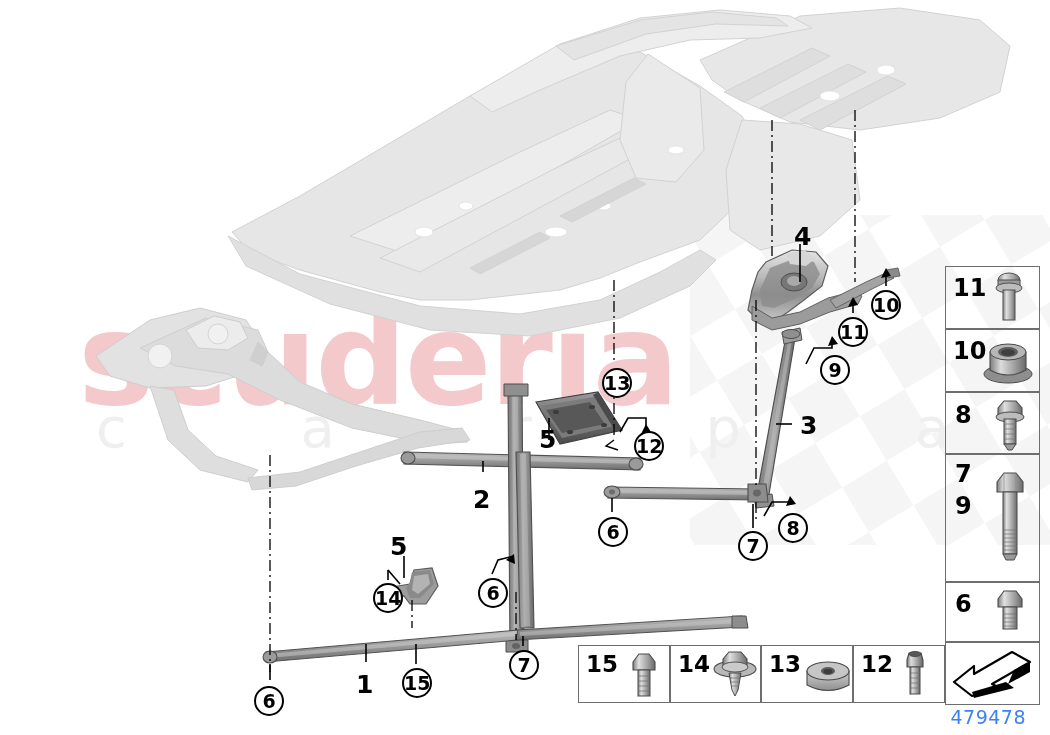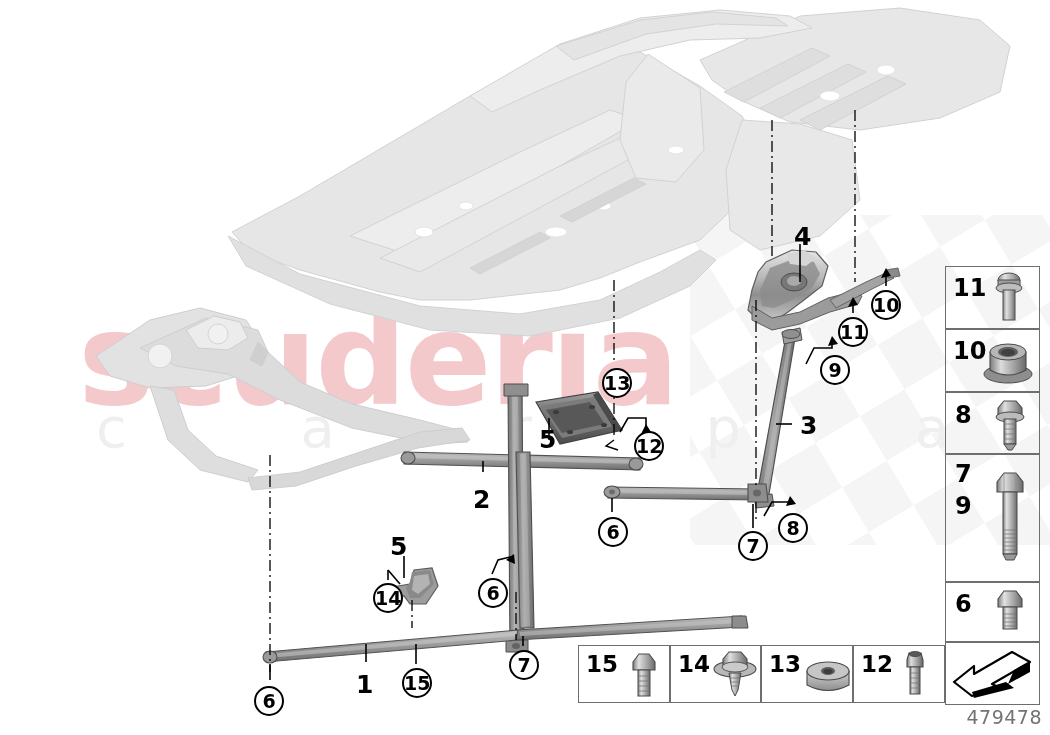--- a/index.html
+++ b/index.html
@@ -45,22 +45,22 @@
 
   
   .legbox{position:absolute;border:1.4px solid #6e6e6e;box-sizing:border-box;background:transparent;}
   .legnum{
     position:absolute;font-weight:700;font-size:24px;color:#000;
     font-family:"DejaVu Sans", sans-serif;line-height:1;
   }
   .legnum.sm{font-size:23px;}
 
   .partnum{
-    position:absolute;right:8px;top:706px;
-    font-size:19px;color:#737373;font-family:"DejaVu Sans", sans-serif;
+    position:absolute;right:24px;top:706px;
+    font-size:19px;color:#3b82f6;font-family:"DejaVu Sans", sans-serif;
     letter-spacing:.5px;
   }
 </style>
 </head>
 <body>
 
 <div id="stage">
 
   <svg class="wm-flag" viewBox="0 0 360 330" xmlns="http://www.w3.org/2000/svg">
     <defs>

